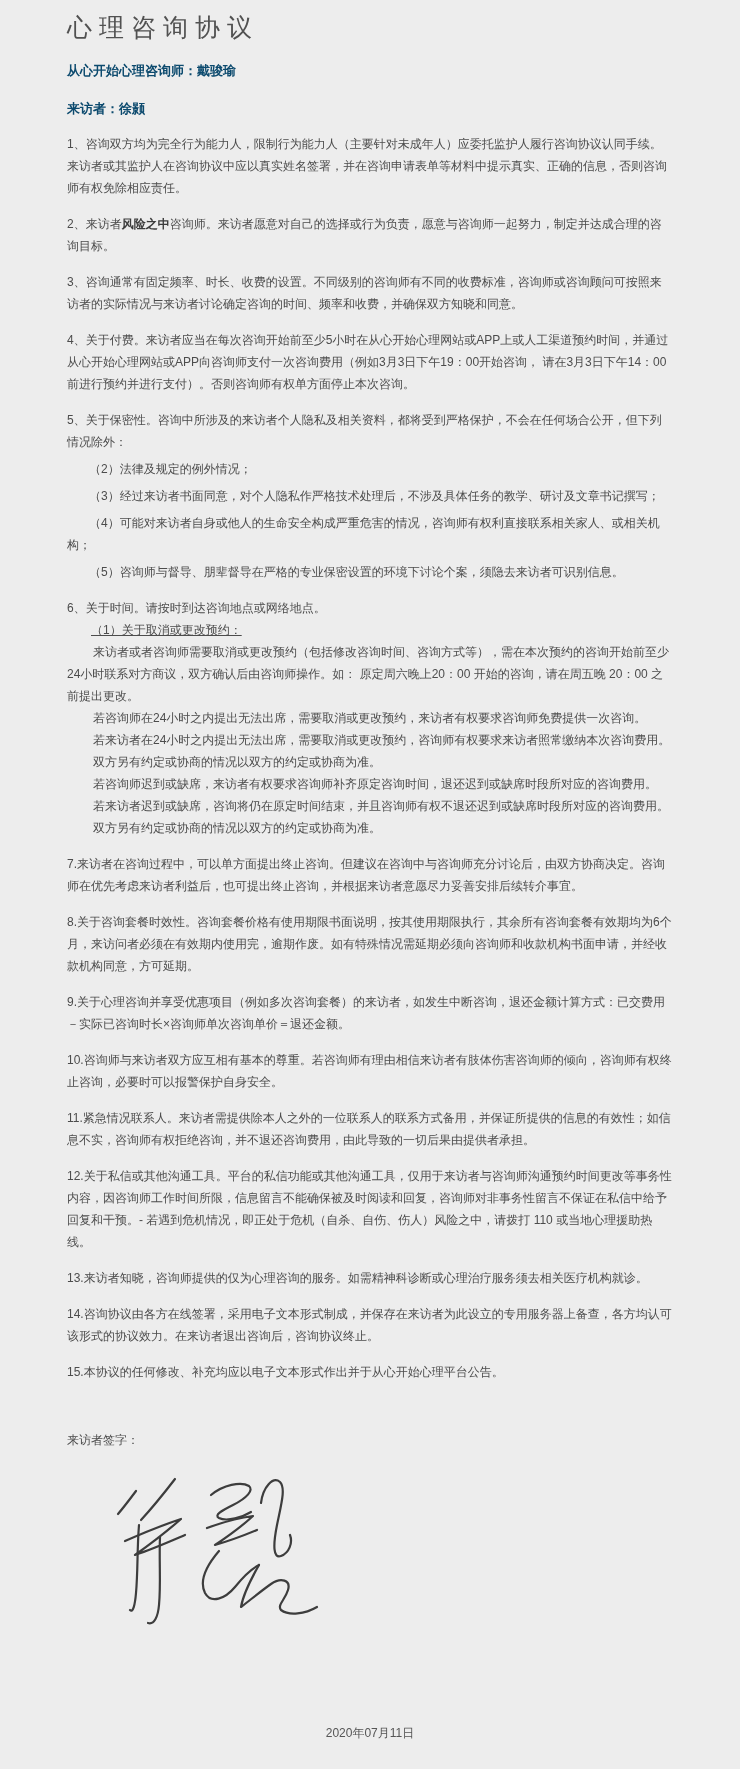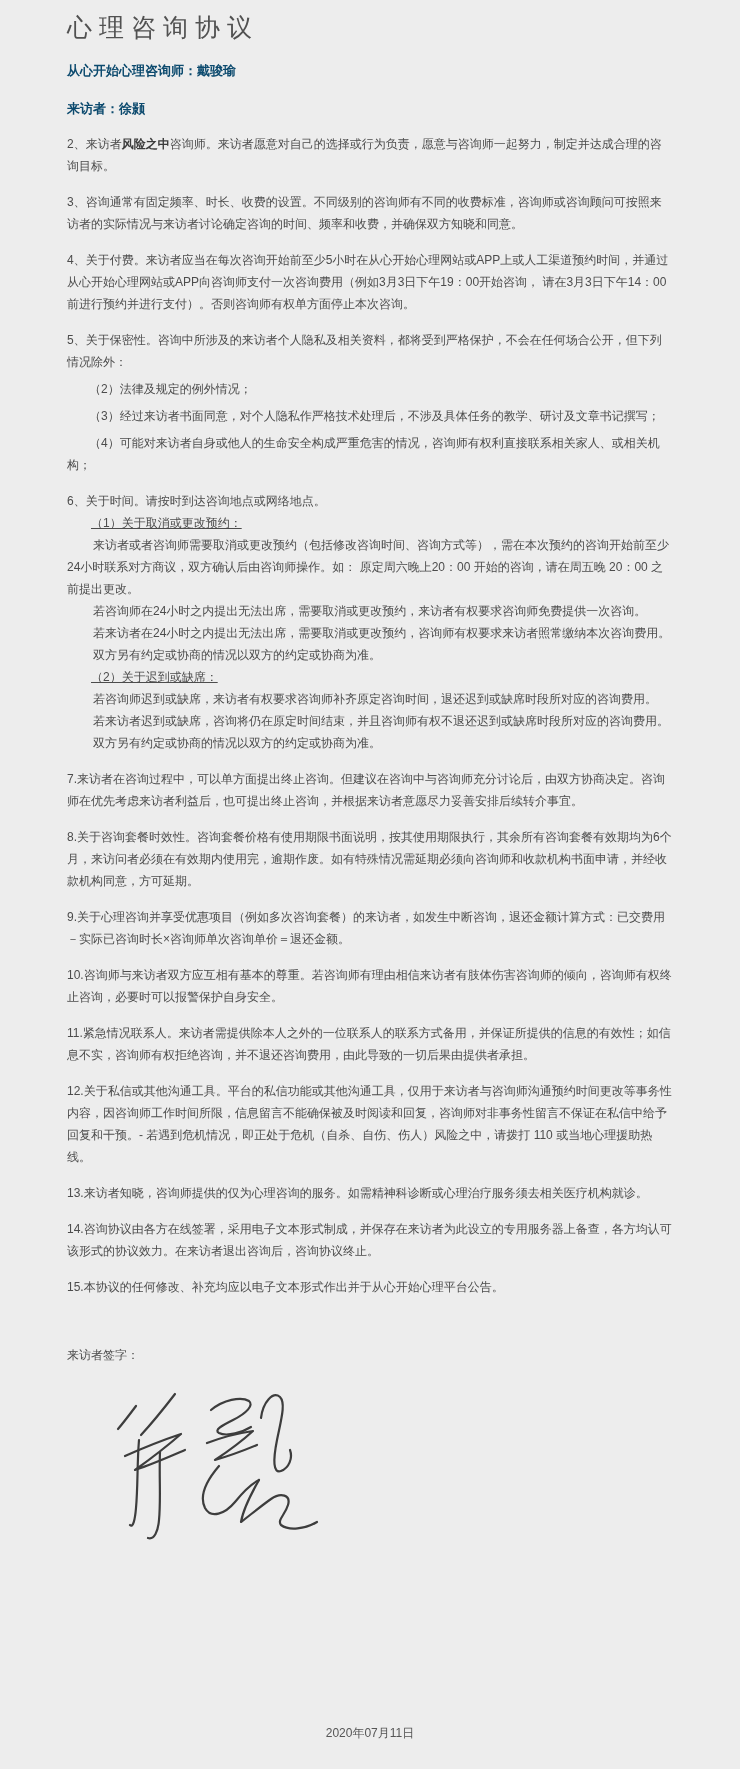--- a/index.html
+++ b/index.html
@@ -63,34 +63,35 @@
 <body>
 
 <div class="doc">
 
   <h1 class="title">心理咨询协议</h1>
 
   <div class="head-line">从心开始心理咨询师：戴骏瑜</div>
   <div class="head-line second">来访者：徐颢</div>
 
   <div class="body-block">
+      <p class="clause"><span>1、咨询双方均为完全行为能力人，限制行为能力人（主要针对未成年人）应委托监护人履行咨询协议认同手续。来访者或其监护人在咨询协议中应以真实姓名签署，并在咨询申请表单等材料中提示真实、正确的信息，否则咨询师有权免除相应责任。</span></p>
       <p class="clause"><span>2、来访者</span><span class="b">风险之中</span><span>咨询师。来访者愿意对自己的选择或行为负责，愿意与咨询师一起努力，制定并达成合理的咨询目标。</span></p>
       <p class="clause"><span>3、咨询通常有固定频率、时长、收费的设置。不同级别的咨询师有不同的收费标准，咨询师或咨询顾问可按照来访者的实际情况与来访者讨论确定咨询的时间、频率和收费，并确保双方知晓和同意。</span></p>
       <p class="clause"><span>4、关于付费。来访者应当在每次咨询开始前至少5小时在从心开始心理网站或APP上或人工渠道预约时间，并通过从心开始心理网站或APP向咨询师支付一次咨询费用（例如3月3日下午19：00开始咨询， 请在3月3日下午14：00前进行预约并进行支付）。否则咨询师有权单方面停止本次咨询。</span></p>
       <p class="clause"><span>5、关于保密性。咨询中所涉及的来访者个人隐私及相关资料，都将受到严格保护，不会在任何场合公开，但下列情况除外：</span></p>
       <p class="item"><span>（2）法律及规定的例外情况；</span></p>
       <p class="item"><span>（3）经过来访者书面同意，对个人隐私作严格技术处理后，不涉及具体任务的教学、研讨及文章书记撰写；</span></p>
       <p class="item"><span>（4）可能对来访者自身或他人的生命安全构成严重危害的情况，咨询师有权利直接联系相关家人、或相关机构；</span></p>
+      <p class="item"><span>（5）咨询师与督导、朋辈督导在严格的专业保密设置的环境下讨论个案，须隐去来访者可识别信息。</span></p>
       <p class="clause"><span>6、关于时间。请按时到达咨询地点或网络地点。</span></p>
       <p class="subhead"><span>（1）关于取消或更改预约：</span></p>
       <p class="sub"><span>来访者或者咨询师需要取消或更改预约（包括修改咨询时间、咨询方式等），需在本次预约的咨询开始前至少24小时联系对方商议，双方确认后由咨询师操作。如： 原定周六晚上20：00 开始的咨询，请在周五晚 20：00 之前提出更改。</span></p>
       <p class="sub"><span>若咨询师在24小时之内提出无法出席，需要取消或更改预约，来访者有权要求咨询师免费提供一次咨询。</span></p>
       <p class="sub"><span>若来访者在24小时之内提出无法出席，需要取消或更改预约，咨询师有权要求来访者照常缴纳本次咨询费用。</span></p>
       <p class="sub"><span>双方另有约定或协商的情况以双方的约定或协商为准。</span></p>
-      <p class="subhead"><span>（2）关于迟到或缺席：</span></p>
       <p class="sub"><span>若咨询师迟到或缺席，来访者有权要求咨询师补齐原定咨询时间，退还迟到或缺席时段所对应的咨询费用。</span></p>
       <p class="sub"><span>若来访者迟到或缺席，咨询将仍在原定时间结束，并且咨询师有权不退还迟到或缺席时段所对应的咨询费用。</span></p>
       <p class="sub"><span>双方另有约定或协商的情况以双方的约定或协商为准。</span></p>
       <p class="clause"><span>7.来访者在咨询过程中，可以单方面提出终止咨询。但建议在咨询中与咨询师充分讨论后，由双方协商决定。咨询师在优先考虑来访者利益后，也可提出终止咨询，并根据来访者意愿尽力妥善安排后续转介事宜。</span></p>
       <p class="clause"><span>8.关于咨询套餐时效性。咨询套餐价格有使用期限书面说明，按其使用期限执行，其余所有咨询套餐有效期均为6个月，来访问者必须在有效期内使用完，逾期作废。如有特殊情况需延期必须向咨询师和收款机构书面申请，并经收款机构同意，方可延期。</span></p>
       <p class="clause"><span>9.关于心理咨询并享受优惠项目（例如多次咨询套餐）的来访者，如发生中断咨询，退还金额计算方式：已交费用－实际已咨询时长×咨询师单次咨询单价＝退还金额。</span></p>
       <p class="clause"><span>10.咨询师与来访者双方应互相有基本的尊重。若咨询师有理由相信来访者有肢体伤害咨询师的倾向，咨询师有权终止咨询，必要时可以报警保护自身安全。</span></p>
       <p class="clause"><span>11.紧急情况联系人。来访者需提供除本人之外的一位联系人的联系方式备用，并保证所提供的信息的有效性；如信息不实，咨询师有权拒绝咨询，并不退还咨询费用，由此导致的一切后果由提供者承担。</span></p>
       <p class="clause"><span>12.关于私信或其他沟通工具。平台的私信功能或其他沟通工具，仅用于来访者与咨询师沟通预约时间更改等事务性内容，因咨询师工作时间所限，信息留言不能确保被及时阅读和回复，咨询师对非事务性留言不保证在私信中给予回复和干预。- 若遇到危机情况，即正处于危机（自杀、自伤、伤人）风险之中，请拨打 110 或当地心理援助热线。</span></p>
       <p class="clause"><span>13.来访者知晓，咨询师提供的仅为心理咨询的服务。如需精神科诊断或心理治疗服务须去相关医疗机构就诊。</span></p>

